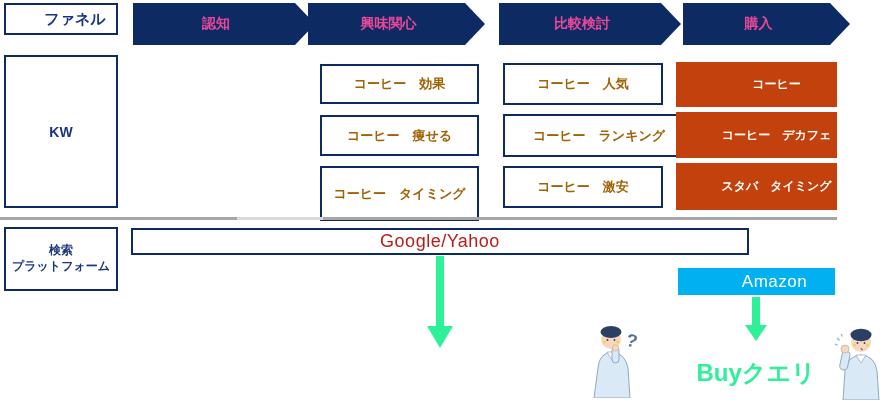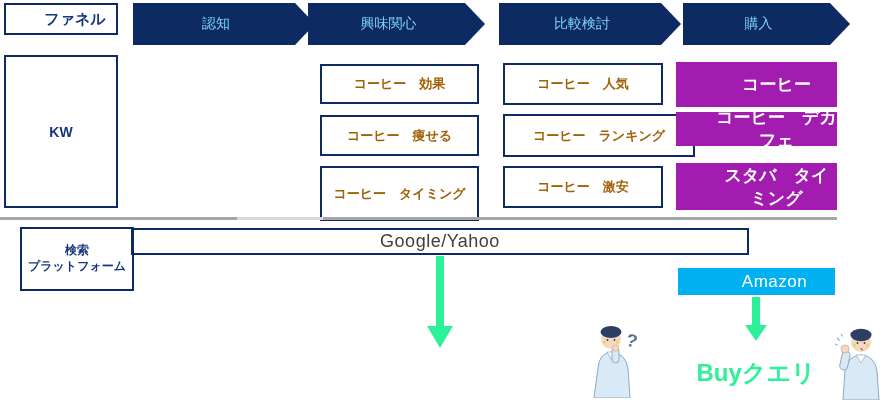--- a/index.html
+++ b/index.html
@@ -6,34 +6,34 @@
   .canvas{
     position:relative;width:888px;height:405px;background:#ffffff;overflow:hidden;
     font-family:"Liberation Sans",sans-serif;
   }
   .abs{position:absolute;box-sizing:border-box;}
   .flexc{display:flex;align-items:center;justify-content:center;text-align:center;}
   .label-box{
     border:2px solid #0e2a62;color:#16357d;font-weight:bold;background:transparent;
   }
   .stage-arrow{
-    top:3px;height:42px;background:#0e2a62;color:#7dd3fc;font-weight:normal;font-size:14px;
+    top:3px;height:42px;background:#0e2a62;color:#ec4899;font-weight:bold;font-size:14px;
     clip-path:polygon(0 0, calc(100% - 20px) 0, 100% 50%, calc(100% - 20px) 100%, 0 100%);
     padding-right:16px;
   }
   .kw-outline{
     border:2px solid #0e2a62;color:#a16207;font-weight:bold;font-size:13px;background:transparent;
   }
   .kw-filled{
-    background:#a21caf;color:#ffffff;font-weight:bold;font-size:17px;padding-left:40px;
+    background:#c2410c;color:#ffffff;font-weight:bold;font-size:12px;padding-left:40px;
   }
   .divider{background:#a6a6a6;}
   .divider-light{background:#d9d9d9;}
   .gy-box{
-    border:2px solid #0e2a62;color:#404040;font-size:18px;letter-spacing:0.5px;
+    border:2px solid #0e2a62;color:#b91c1c;font-size:18px;letter-spacing:0.5px;
   }
   .amazon-box{background:#00b0f0;color:#ffffff;font-size:17px;letter-spacing:0.5px;}
   .buy-query{color:#2ef098;font-weight:bold;font-size:24px;}
   .platform-label{font-size:12px;line-height:1.3;}
   .green-arrow{display:block;}
 </style>
 </head>
 <body>
 
 <div class="canvas">
@@ -75,31 +75,31 @@
   <div class="abs kw-outline flexc" style="left:503px;top:114px;width:192px;height:43px;">
     <span>コーヒー　ランキング</span>
   </div>
   <div class="abs kw-outline flexc" style="left:503px;top:166px;width:160px;height:42px;">
     <span>コーヒー　激安</span>
   </div>
 
   <div class="abs kw-filled flexc" style="left:676px;top:62px;width:161px;height:45px;">
     <span>コーヒー</span>
   </div>
-  <div class="abs kw-filled flexc" style="left:676px;top:112px;width:161px;height:34px;">
+  <div class="abs kw-filled flexc" style="left:676px;top:112px;width:161px;height:46px;">
     <span>コーヒー　デカフェ</span>
   </div>
   <div class="abs kw-filled flexc" style="left:676px;top:163px;width:161px;height:47px;">
     <span>スタバ　タイミング</span>
   </div>
 
   <div class="abs divider" style="left:0;top:217px;width:837px;height:3px;"></div>
   <div class="abs divider-light" style="left:237px;top:217px;width:86px;height:3px;"></div>
 
-  <div class="abs label-box flexc platform-label" style="left:20px;top:227px;width:114px;height:64px;flex-direction:column;">
+  <div class="abs label-box flexc platform-label" style="left:4px;top:227px;width:114px;height:64px;flex-direction:column;">
     <span>検索</span>
     <span>プラットフォーム</span>
   </div>
 
   <div class="abs gy-box flexc" style="left:131px;top:228px;width:618px;height:27px;">
     <span>Google/Yahoo</span>
   </div>
 
   <svg class="abs green-arrow" style="left:427px;top:256px;" width="26" height="92" viewBox="0 0 26 92">
     <polygon points="9,0 17,0 17,70 26,70 13,92 0,70 9,70" fill="#2ef098"></polygon>

